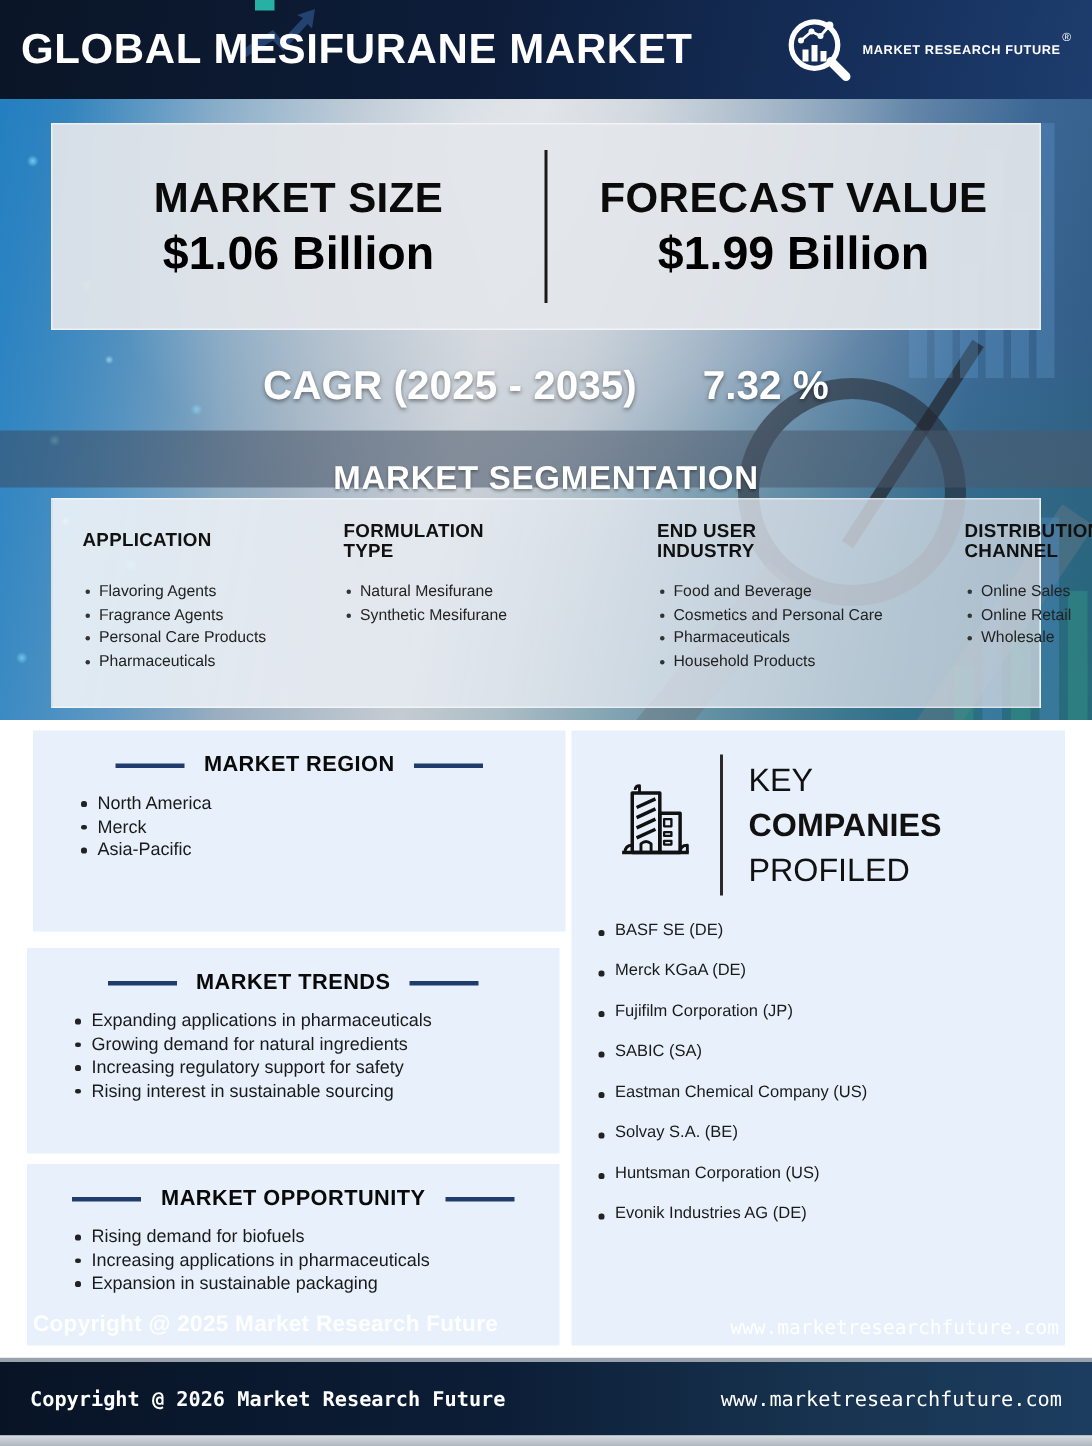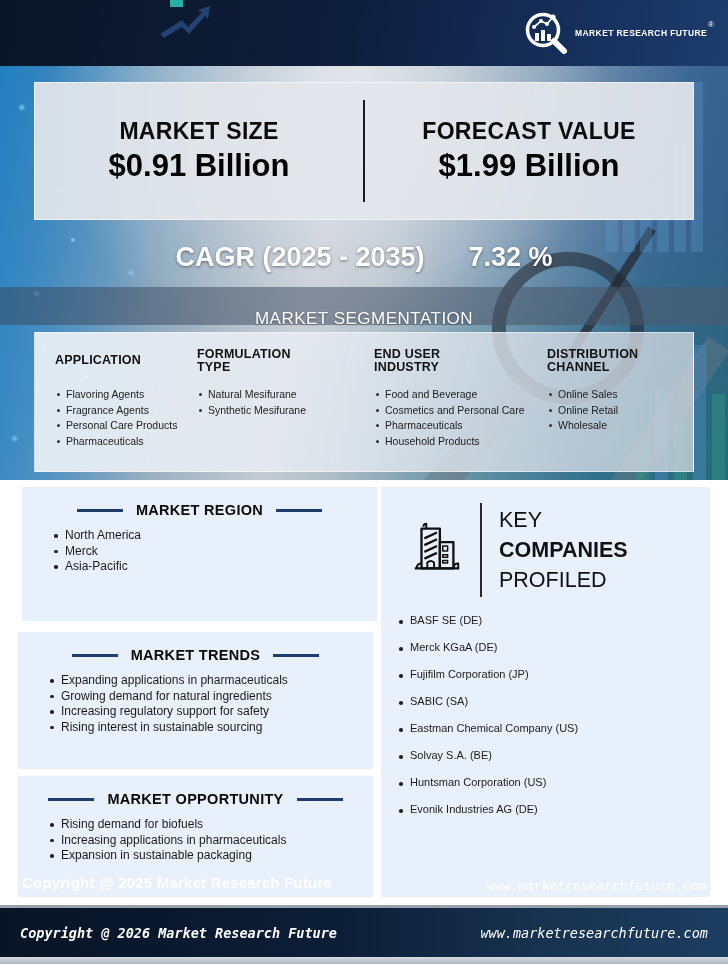--- a/index.html
+++ b/index.html
@@ -45,41 +45,41 @@
   .bars-right { position:absolute; left:636px; top:238px; height:225px; display:flex; align-items:flex-end; gap:6px; }
   .bars-right span { display:block; width:13px; }
   .bars-top { position:absolute; left:606px; top:16px; height:170px; display:flex; align-items:flex-end; gap:5px; opacity:.5; }
   .bars-top span { display:block; width:12px; background:rgba(100,160,210,.6); }
 
   
   .stats-panel { position:absolute; left:34px; right:34px; top:16px; height:138px; z-index:3;
     background:rgba(227,230,235,.93); border:1px solid rgba(255,255,255,.55);
     display:flex; align-items:center; }
   .stat { flex:1; text-align:center; }
-  .stat-label { font-size:23px; font-weight:bold; color:#0b0b0b; letter-spacing:.3px; }
+  .stat-label { font-size:28px; font-weight:bold; color:#0b0b0b; letter-spacing:.3px; }
   .stat-value { font-size:31px; font-weight:bold; color:#000; margin-top:3px; }
   .stat-divider { width:2px; height:102px; background:#1a1a1a; }
 
   
   .cagr { position:absolute; left:0; right:0; top:176px; z-index:3; text-align:center;
     color:#fff; font-weight:bold; font-size:27px; text-shadow:0 1px 3px rgba(0,0,0,.45); }
   .cagr-value { margin-left:44px; }
 
   
   .seg-band { position:absolute; left:0; right:0; top:221px; height:38px; z-index:3;
     background:linear-gradient(90deg, rgba(58,72,92,.52), rgba(78,90,108,.55));
     display:flex; align-items:center; justify-content:center; }
-  .seg-band span { color:#fff; font-weight:normal; font-size:17px; letter-spacing:.5px;
+  .seg-band span { color:#fff; font-weight:bold; font-size:22px; letter-spacing:.5px;
     text-shadow:0 1px 2px rgba(0,0,0,.35);margin-top:26px; }
 
   
   .seg-panel { position:absolute; left:34px; right:34px; top:266px; height:140px; z-index:3;
     background:linear-gradient(100deg, rgba(245,248,251,.88), rgba(226,231,239,.80) 60%, rgba(206,213,223,.78));
     border:1px solid rgba(255,255,255,.5);
-    display:flex; padding:14px 0 0 20px; }
+    display:flex; padding:14px 0 0 20px;gap:32px; }
   .seg-col { flex:none; }
   .seg-col:nth-child(1){ width:142px; } .seg-col:nth-child(2){ width:177px; }
   .seg-col:nth-child(3){ width:173px; } .seg-col:nth-child(4){ width:140px; }
   .seg-heading { font-size:12.5px; font-weight:bold; color:#111; line-height:13.5px;
     min-height:28px; display:flex; align-items:center; letter-spacing:.2px; }
   .seg-heading span { max-width:110px; }
   .seg-col ul { list-style:none; margin-top:12px; }
   .seg-col li { font-size:10.5px; color:#222; line-height:15.5px; position:relative; padding-left:11px; }
   .seg-col li::before { content:""; position:absolute; left:2px; top:6px; width:3px; height:3px;
     border-radius:50%; background:#333; }
@@ -110,35 +110,36 @@
 
   
   .wm-copy { position:absolute; left:22px; top:394px; font-size:15px; font-weight:bold;
     color:rgba(255,255,255,.92); letter-spacing:.2px; }
   .wm-site { position:absolute; right:22px; top:398px; font-size:13px;
     font-family:"DejaVu Sans Mono", monospace; color:rgba(255,255,255,.95); }
 
   
   .footer { height:52px; border-top:3px solid #99a2ac;
     background:linear-gradient(90deg,#081426 0%,#0c1d36 45%,#17334f 75%,#1d3d60 100%);
-    display:flex; align-items:center; justify-content:space-between; padding:0 20px;font-style:italic; }
+    display:flex; align-items:center; justify-content:space-between; padding:0 20px; }
   .footer-copy { font-family:"DejaVu Sans Mono", monospace; font-weight:bold; font-size:13.5px; color:#fff; }
   .footer-site { font-family:"DejaVu Sans Mono", monospace; font-size:13.5px; color:#fff; text-decoration:none; }
   .bottom-strip { height:7px; background:linear-gradient(#d6dbe1,#aeb6bf); }
 </style>
 </head>
 <body>
 
 <div class="page">
 
   <header class="header">
     <svg class="header-deco" viewBox="0 0 70 44">
       <rect x="18" y="0" width="13" height="7" fill="#27b1a5"></rect>
       <path d="M8 34 L30 20 L36 27 L50 12 L46 10 L58 6 L56 19 L53 16 L37 34 L30 27 L12 38 Z" fill="#24426f"></path>
     </svg>
+    <h1 class="page-title">GLOBAL MESIFURANE MARKET</h1>
     <div class="brand">
       <svg viewBox="0 0 48 48" fill="none" stroke="#fff">
         <circle cx="21" cy="21" r="15.5" stroke-width="3.5"></circle>
         <line x1="32" y1="32" x2="42" y2="42" stroke-width="6" stroke-linecap="round"></line>
         <rect x="13" y="24" width="4" height="8" fill="#fff" stroke="none"></rect>
         <rect x="19" y="21" width="4" height="11" fill="#fff" stroke="none"></rect>
         <rect x="25" y="25" width="4" height="7" fill="#fff" stroke="none"></rect>
         <polyline points="12,18 19,12 25,15 31,8" stroke-width="1.8"></polyline>
         <circle cx="12" cy="18" r="2" fill="#fff" stroke="none"></circle>
         <circle cx="19" cy="12" r="2" fill="#fff" stroke="none"></circle>
@@ -169,21 +170,21 @@
       <span style="height:62%;background:rgba(80,140,200,.40)"></span>
       <span style="height:48%;background:rgba(52,150,132,.45)"></span>
       <span style="height:82%;background:rgba(80,140,200,.40)"></span>
       <span style="height:60%;background:rgba(52,150,132,.45)"></span>
 
     </div>
 
     <div class="stats-panel">
       <div class="stat">
         <div class="stat-label">MARKET SIZE</div>
-        <div class="stat-value">$0.91 Billion</div>
+        <div class="stat-value">$1.06 Billion</div>
       </div>
       <div class="stat-divider"></div>
       <div class="stat">
         <div class="stat-label">FORECAST VALUE</div>
         <div class="stat-value">$1.99 Billion</div>
       </div>
     </div>
 
     <div class="cagr">
       <span>CAGR (2025 - 2035)</span><span class="cagr-value">7.32 %</span>

